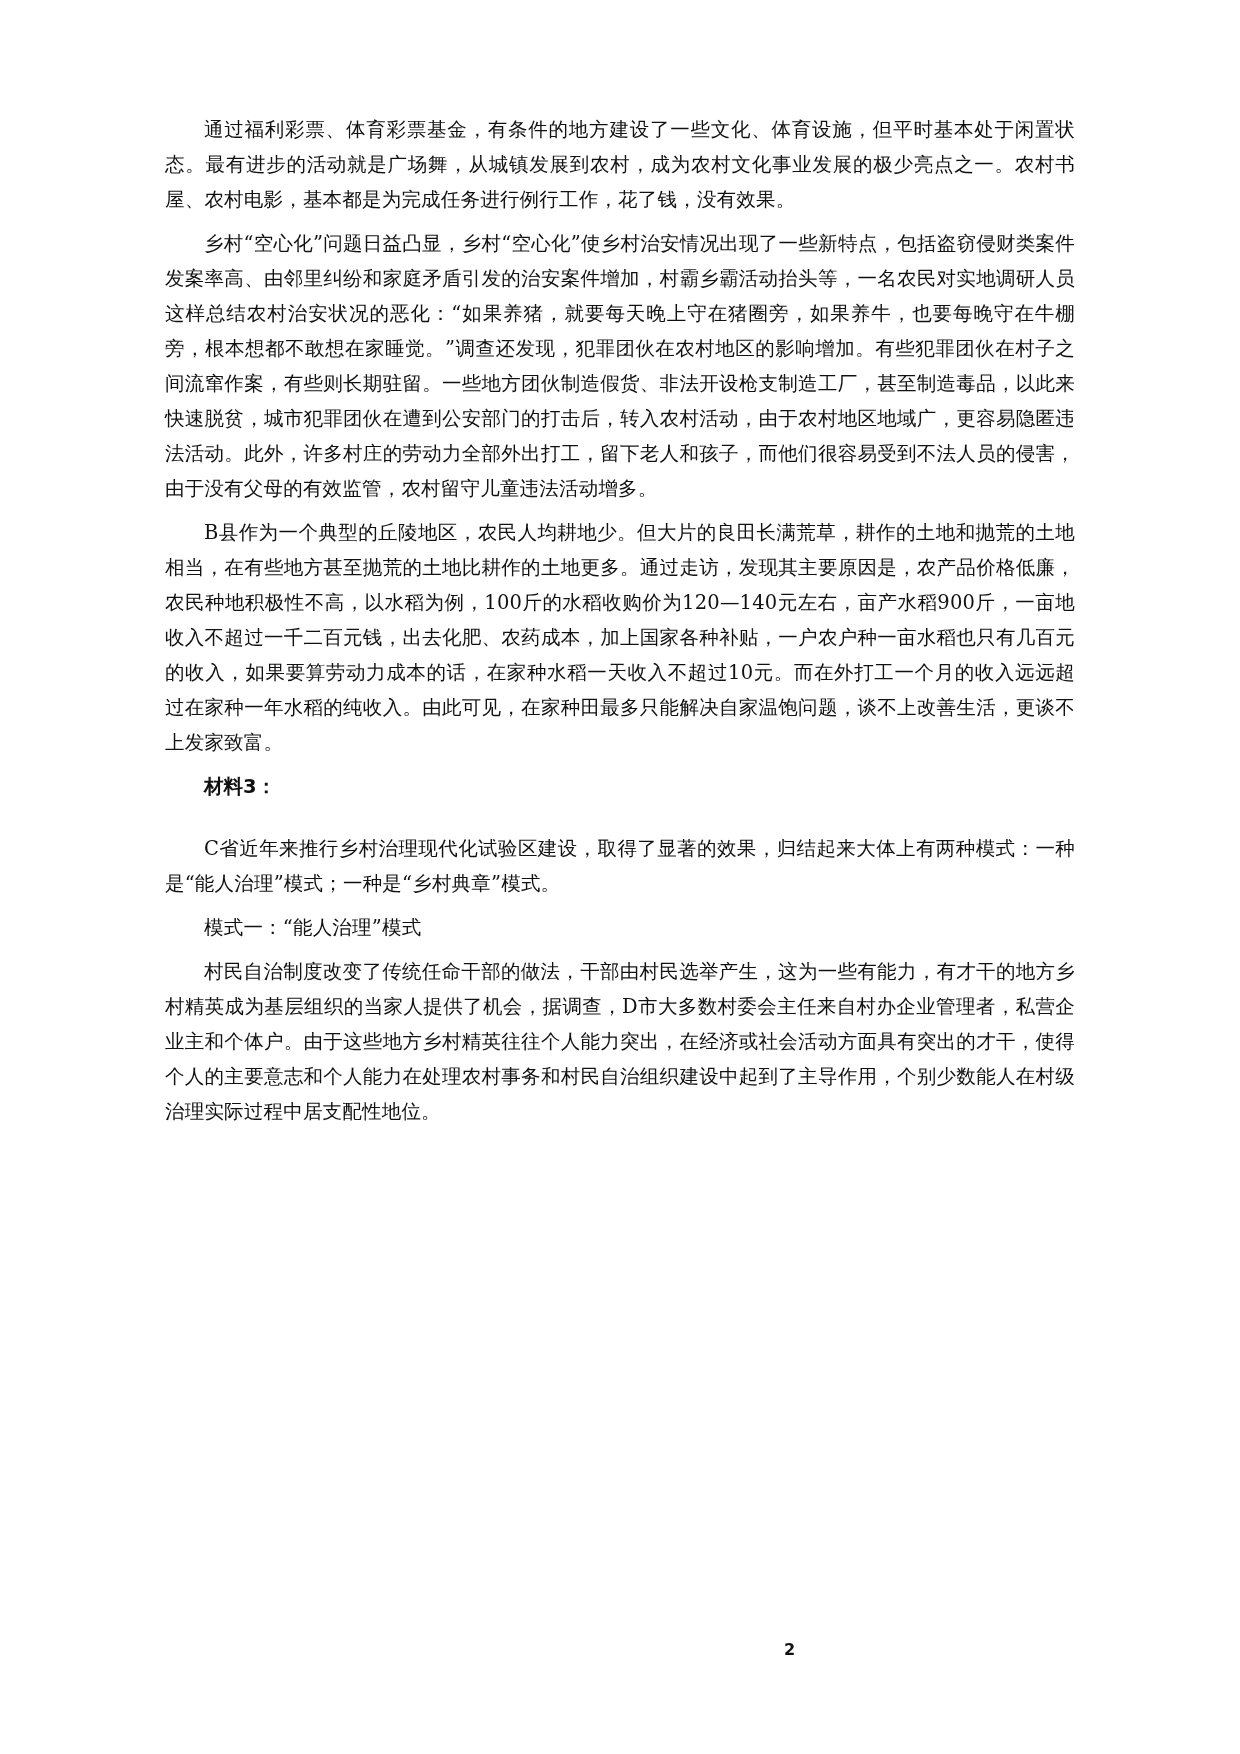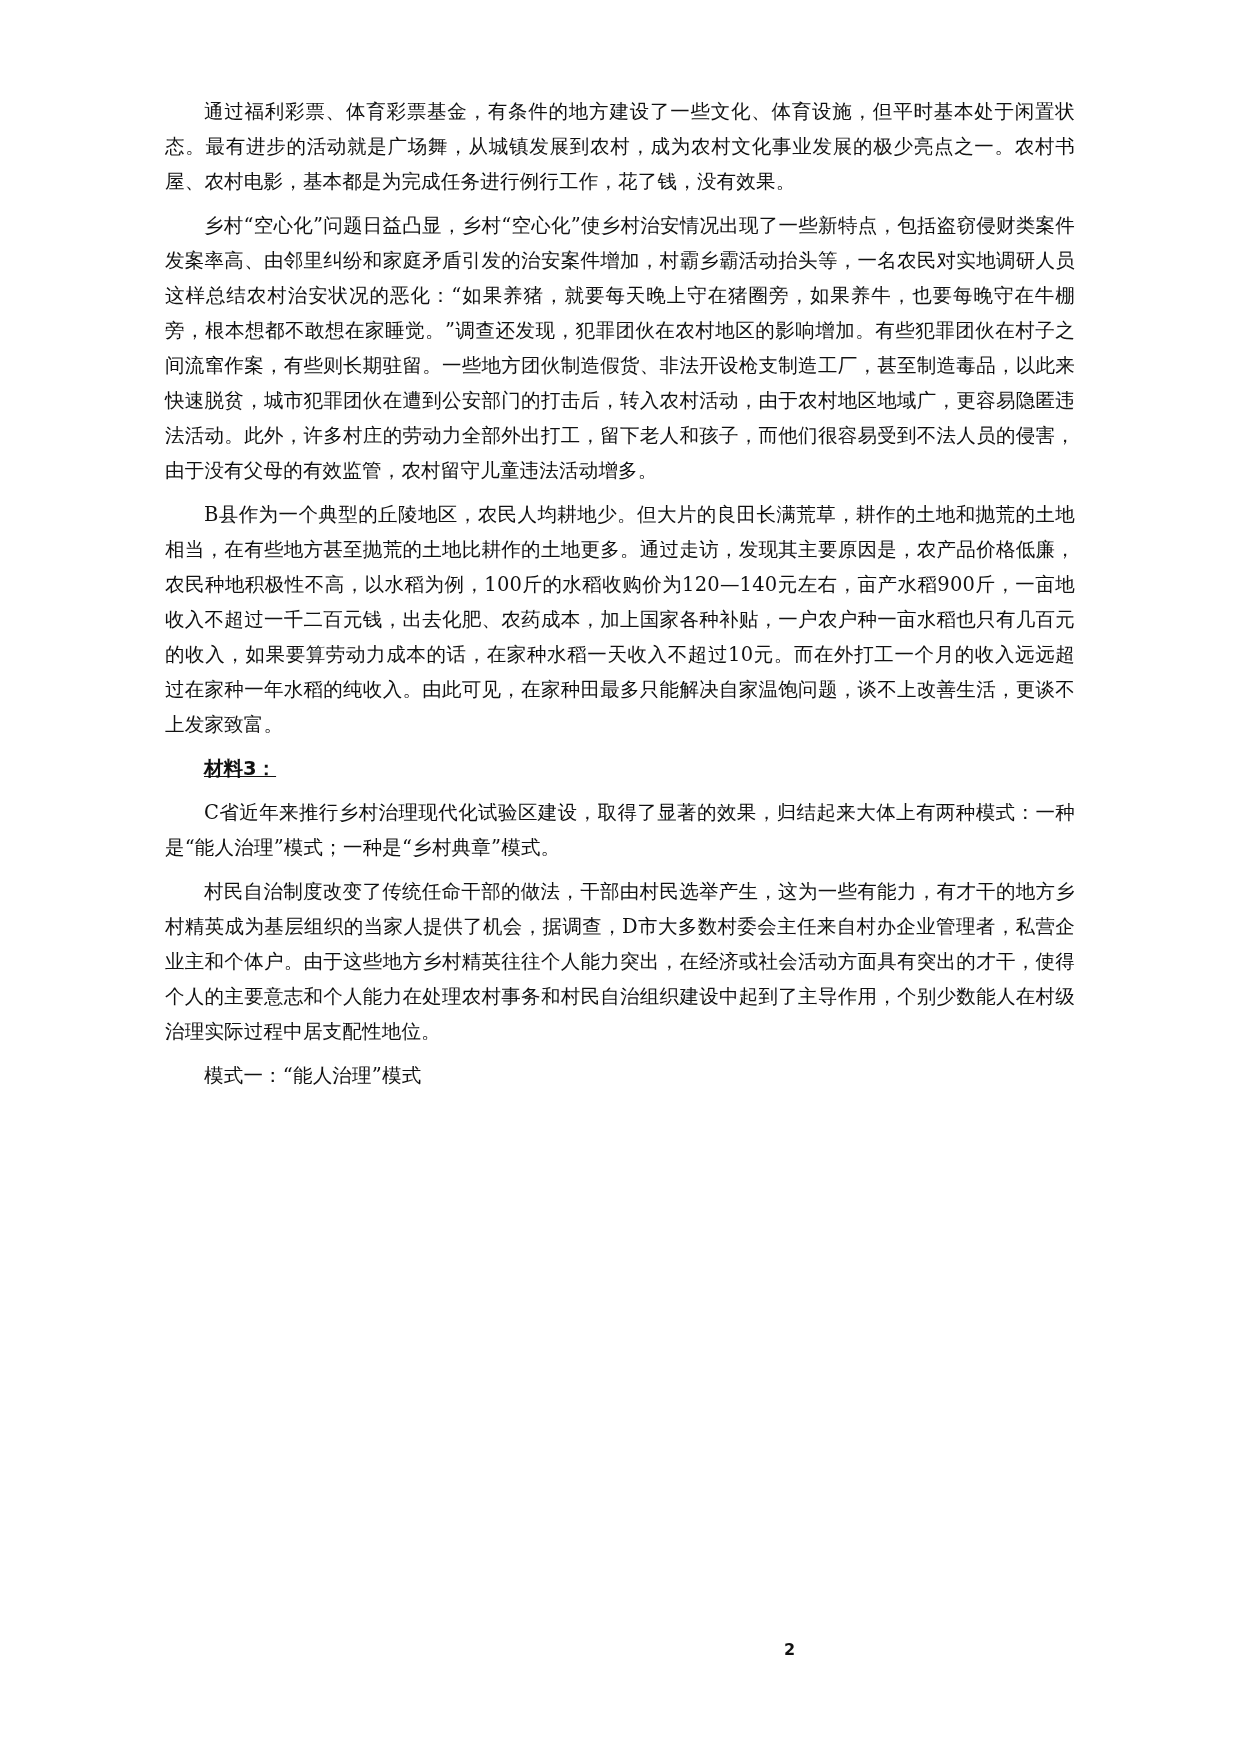--- a/index.html
+++ b/index.html
@@ -1,31 +1,31 @@
 <!DOCTYPE html>
 <html><head>
 <meta charset="utf-8">
 <style>
   html, body { margin: 0; padding: 0; background: #ffffff; }
   body { width: 1240px; height: 1754px; position: relative; overflow: hidden;
          font-family: "DejaVu Serif", "Liberation Serif", serif; color: #111; }
-  .page { position: absolute; left: 165px; top: 94px; width: 910px; }
+  .page { position: absolute; left: 165px; top: 112px; width: 910px; }
   .para { margin: 0 0 9px 0; font-size: 19.5px; line-height: 35px; text-indent: 39px;
           text-align: justify; letter-spacing: 0.2px; }
-  .heading { margin: 0 0 9px 0; font-size: 19.5px; line-height: 35px; text-indent: 39px;
-             font-weight: bold; font-family: "DejaVu Sans", "Liberation Sans", sans-serif; text-decoration: underline; }
+  .heading { margin: 0 0 27px 0; font-size: 19.5px; line-height: 35px; text-indent: 39px;
+             font-weight: bold; font-family: "DejaVu Sans", "Liberation Sans", sans-serif; }
   .page-number { position: absolute; left: 784px; top: 1640px; font-size: 16px;
                  font-weight: bold; font-family: "DejaVu Sans", "Liberation Sans", sans-serif; }
 </style>
 </head>
 <body>
 
 <div class="page">
   <p class="para">通过福利彩票、体育彩票基金，有条件的地方建设了一些文化、体育设施，但平时基本处于闲置状态。最有进步的活动就是广场舞，从城镇发展到农村，成为农村文化事业发展的极少亮点之一。农村书屋、农村电影，基本都是为完成任务进行例行工作，花了钱，没有效果。</p>
   <p class="para">乡村“空心化”问题日益凸显，乡村“空心化”使乡村治安情况出现了一些新特点，包括盗窃侵财类案件发案率高、由邻里纠纷和家庭矛盾引发的治安案件增加，村霸乡霸活动抬头等，一名农民对实地调研人员这样总结农村治安状况的恶化：“如果养猪，就要每天晚上守在猪圈旁，如果养牛，也要每晚守在牛棚旁，根本想都不敢想在家睡觉。”调查还发现，犯罪团伙在农村地区的影响增加。有些犯罪团伙在村子之间流窜作案，有些则长期驻留。一些地方团伙制造假货、非法开设枪支制造工厂，甚至制造毒品，以此来快速脱贫，城市犯罪团伙在遭到公安部门的打击后，转入农村活动，由于农村地区地域广，更容易隐匿违法活动。此外，许多村庄的劳动力全部外出打工，留下老人和孩子，而他们很容易受到不法人员的侵害，由于没有父母的有效监管，农村留守儿童违法活动增多。</p>
   <p class="para">B县作为一个典型的丘陵地区，农民人均耕地少。但大片的良田长满荒草，耕作的土地和抛荒的土地相当，在有些地方甚至抛荒的土地比耕作的土地更多。通过走访，发现其主要原因是，农产品价格低廉，农民种地积极性不高，以水稻为例，100斤的水稻收购价为120—140元左右，亩产水稻900斤，一亩地收入不超过一千二百元钱，出去化肥、农药成本，加上国家各种补贴，一户农户种一亩水稻也只有几百元的收入，如果要算劳动力成本的话，在家种水稻一天收入不超过10元。而在外打工一个月的收入远远超过在家种一年水稻的纯收入。由此可见，在家种田最多只能解决自家温饱问题，谈不上改善生活，更谈不上发家致富。</p>
   <p class="heading">材料3：</p>
   <p class="para">C省近年来推行乡村治理现代化试验区建设，取得了显著的效果，归结起来大体上有两种模式：一种是“能人治理”模式；一种是“乡村典章”模式。</p>
+  <p class="para">模式一：“能人治理”模式</p>
   <p class="para">村民自治制度改变了传统任命干部的做法，干部由村民选举产生，这为一些有能力，有才干的地方乡村精英成为基层组织的当家人提供了机会，据调查，D市大多数村委会主任来自村办企业管理者，私营企业主和个体户。由于这些地方乡村精英往往个人能力突出，在经济或社会活动方面具有突出的才干，使得个人的主要意志和个人能力在处理农村事务和村民自治组织建设中起到了主导作用，个别少数能人在村级治理实际过程中居支配性地位。</p>
-  <p class="para">模式一：“能人治理”模式</p>
 </div>
 
 <div class="page-number">2</div>
 
 </body></html>

